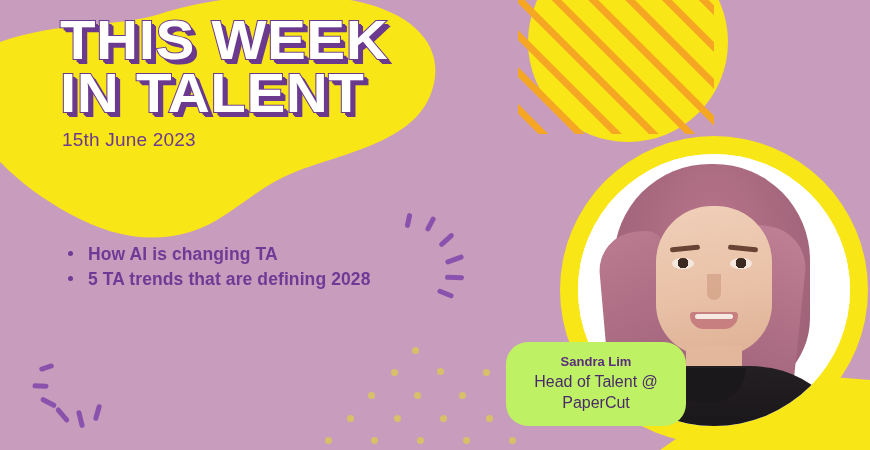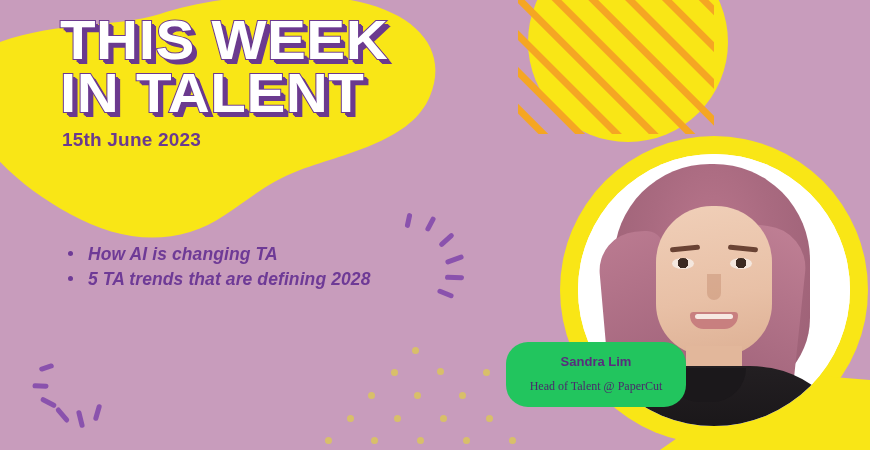--- a/index.html
+++ b/index.html
@@ -38,36 +38,35 @@
        3px  3px 0 #6b3a8f,
        4px  4px 0 #6b3a8f,
        5px  5px 0 #6b3a8f;
     white-space: pre;
     transform: scaleX(1.04);
     transform-origin: left top;
   }
   #date-line {
     margin: 10px 0 0 2px;
     font-size: 19px;
-    font-weight: bold;
+    font-weight: normal;
     color: #6b3a8f;
     letter-spacing: 0.2px;
   }
 
   
   #bullet-list {
     position: absolute;
     left: 60px;
     top: 243px;
     width: 390px;
     z-index: 30;
     margin: 0;
     padding: 0;
     list-style: none;
-    font-style: italic;
   }
   #bullet-list li {
     position: relative;
     padding-left: 28px;
     margin-bottom: 3px;
     font-size: 17.5px;
     font-weight: bold;
     line-height: 1.26;
     color: #6e3a96;
     letter-spacing: 0.1px;
@@ -84,37 +83,36 @@
   }
 
   
   #name-badge {
     position: absolute;
     left: 506px;
     top: 342px;
     width: 180px;
     padding: 12px 10px 13px;
     box-sizing: border-box;
-    background: #22c55e;
+    background: #bef264;
     border-radius: 22px;
     text-align: center;
     z-index: 60;
   }
   #badge-name {
     font-size: 13px;
     font-weight: bold;
     color: #5a2d7d;
     line-height: 1.3;
   }
   #badge-role {
-    font-size: 12px;
+    font-size: 16px;
     color: #4a2a6b;
     line-height: 1.3;
-    margin-top: 8px;
-    font-family: Liberation Serif, serif;
+    margin-top: 1px;
   }
 
   
   #portrait-wrap { position: absolute; inset: 0; z-index: 40; }
   #portrait-clip {
     position: absolute;
     left: 578px; top: 154px;
     width: 272px; height: 272px;
     border-radius: 50%;
     overflow: hidden;

